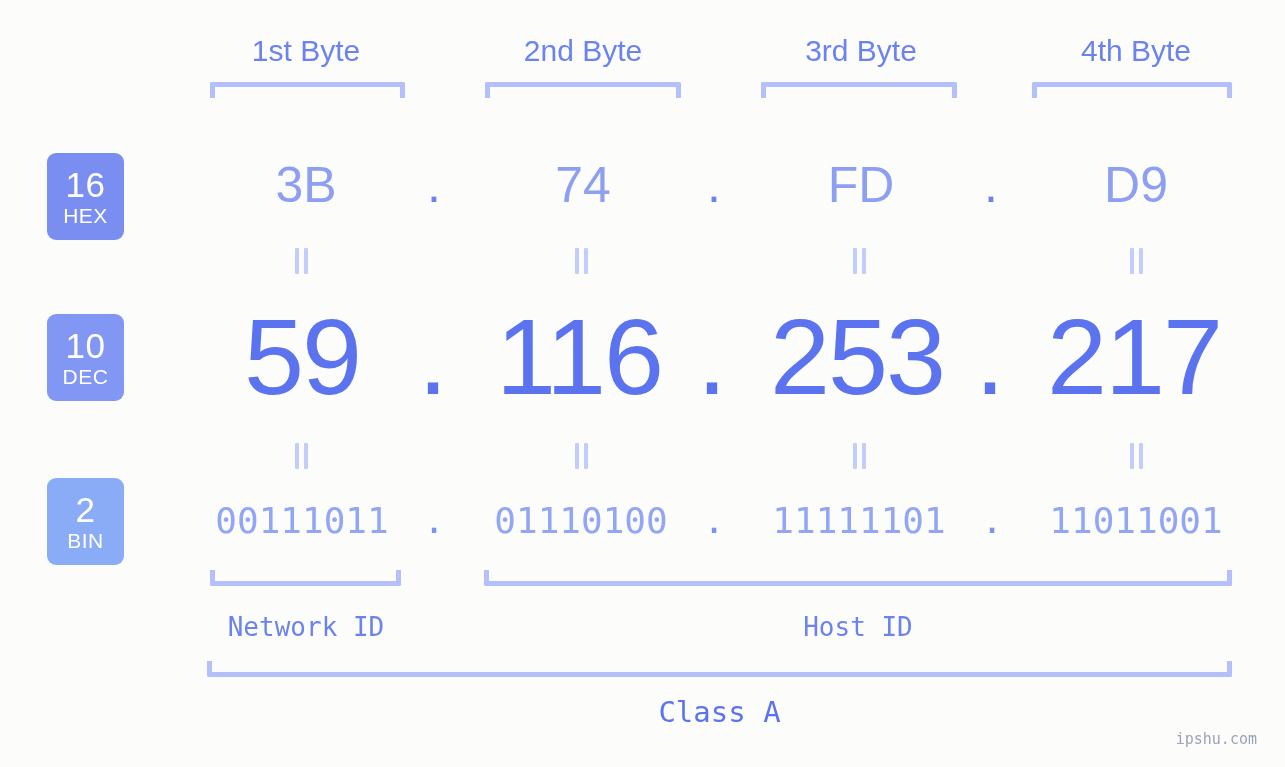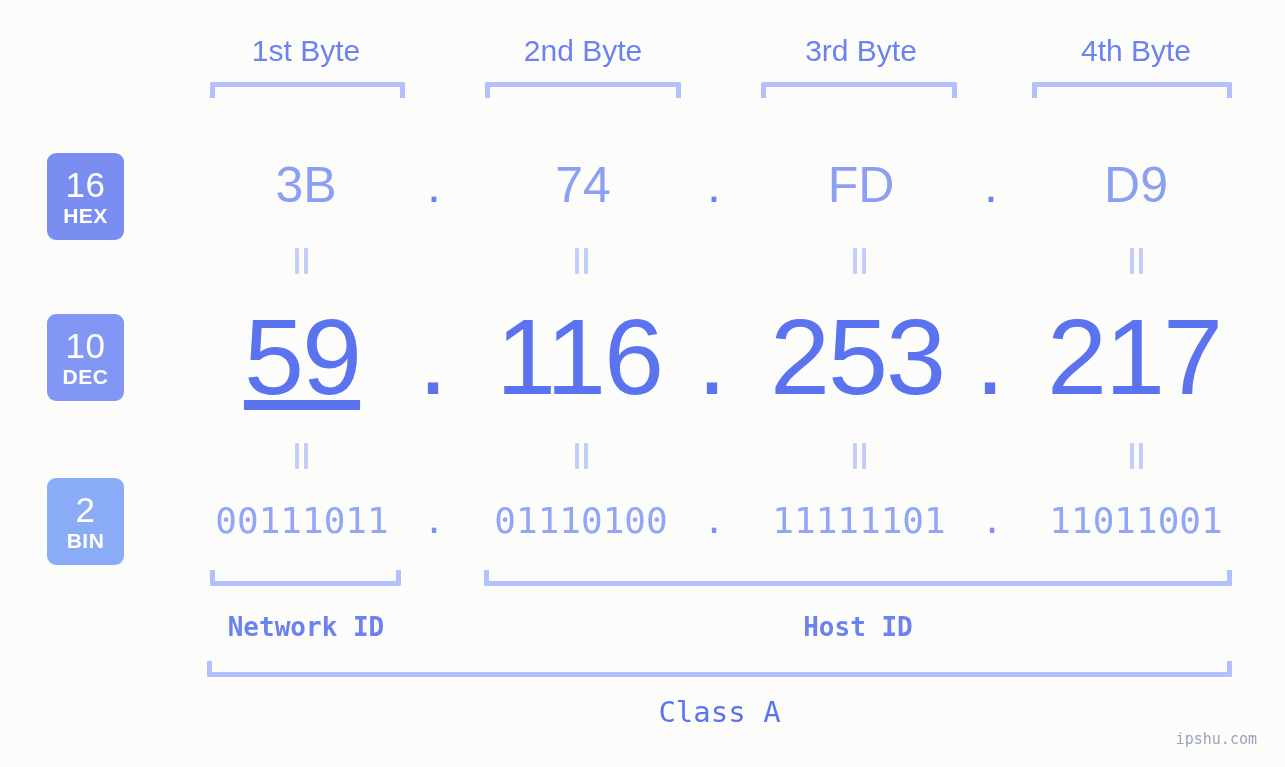--- a/index.html
+++ b/index.html
@@ -69,21 +69,21 @@
     font-family: "Liberation Sans", sans-serif;
     line-height: 1;
   }
   .badge .num {
     font-size: 35px;
     font-weight: 400;
     letter-spacing: 0.5px;
   }
   .badge .nm {
     font-size: 21px;
-    font-weight: 700;
+    font-weight: 400;
     margin-top: 3px;
     letter-spacing: 0.5px;
   }
 
   
   .cell {
     position: absolute;
     text-align: center;
     white-space: nowrap;
   }
@@ -154,21 +154,20 @@
 
   
   .region-label {
     position: absolute;
     font-size: 26px;
     color: #6b82ef;
     font-family: "DejaVu Sans Mono", monospace;
     text-align: center;
     white-space: nowrap;
     line-height: 1;
-    font-weight: bold;
   }
   .class-label {
     position: absolute;
     font-size: 29px;
     color: #5b73ef;
     font-family: "DejaVu Sans Mono", monospace;
     text-align: center;
     white-space: nowrap;
     line-height: 1;
   }
@@ -233,21 +232,21 @@
     </div>
   <div class="eq" style="left:848px;  top:248px;">
       <i></i>
       <i></i>
     </div>
   <div class="eq" style="left:1125px; top:248px;">
       <i></i>
       <i></i>
     </div>
 
-  <div class="cell dec-val" style="left:176px; top:303px; width:252px;text-decoration:underline;">59</div>
+  <div class="cell dec-val" style="left:176px; top:303px; width:252px;">59</div>
   <div class="dec-dot" style="left:398px; top:303px; width:70px;">.</div>
 
   <div class="cell dec-val" style="left:453px; top:303px; width:252px;">116</div>
   <div class="dec-dot" style="left:677px; top:303px; width:70px;">.</div>
 
   <div class="cell dec-val" style="left:731px; top:303px; width:252px;">253</div>
   <div class="dec-dot" style="left:955px; top:303px; width:70px;">.</div>
 
   <div class="cell dec-val" style="left:1008px; top:303px; width:252px;">217</div>
 

